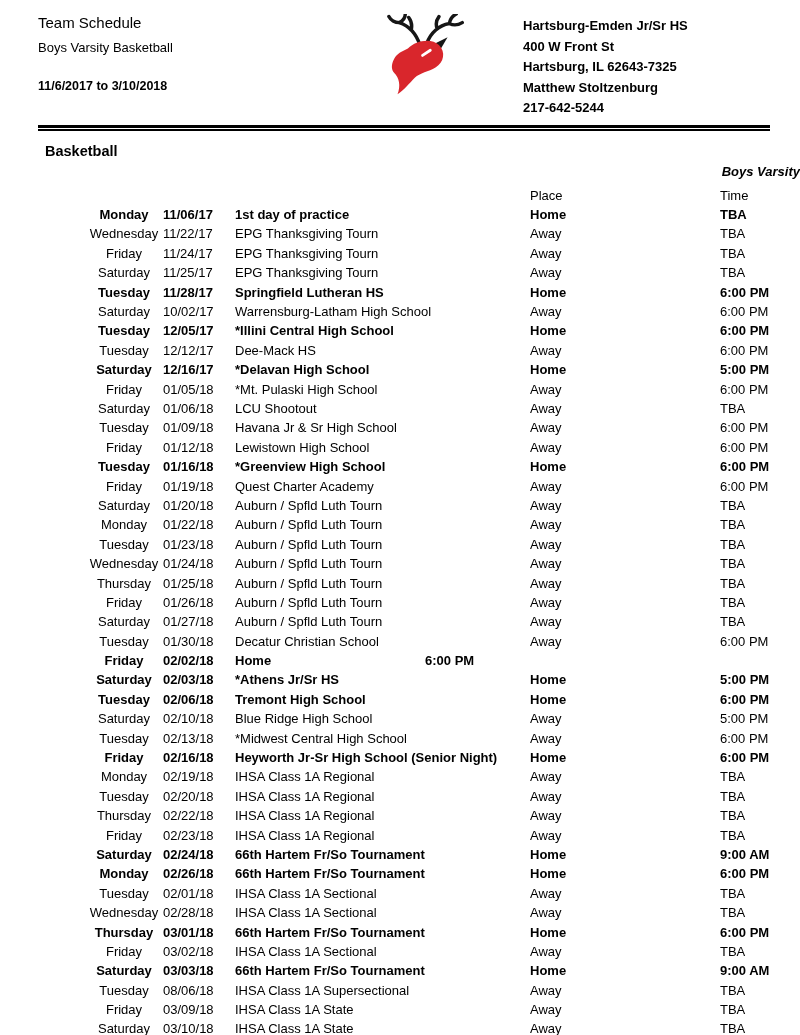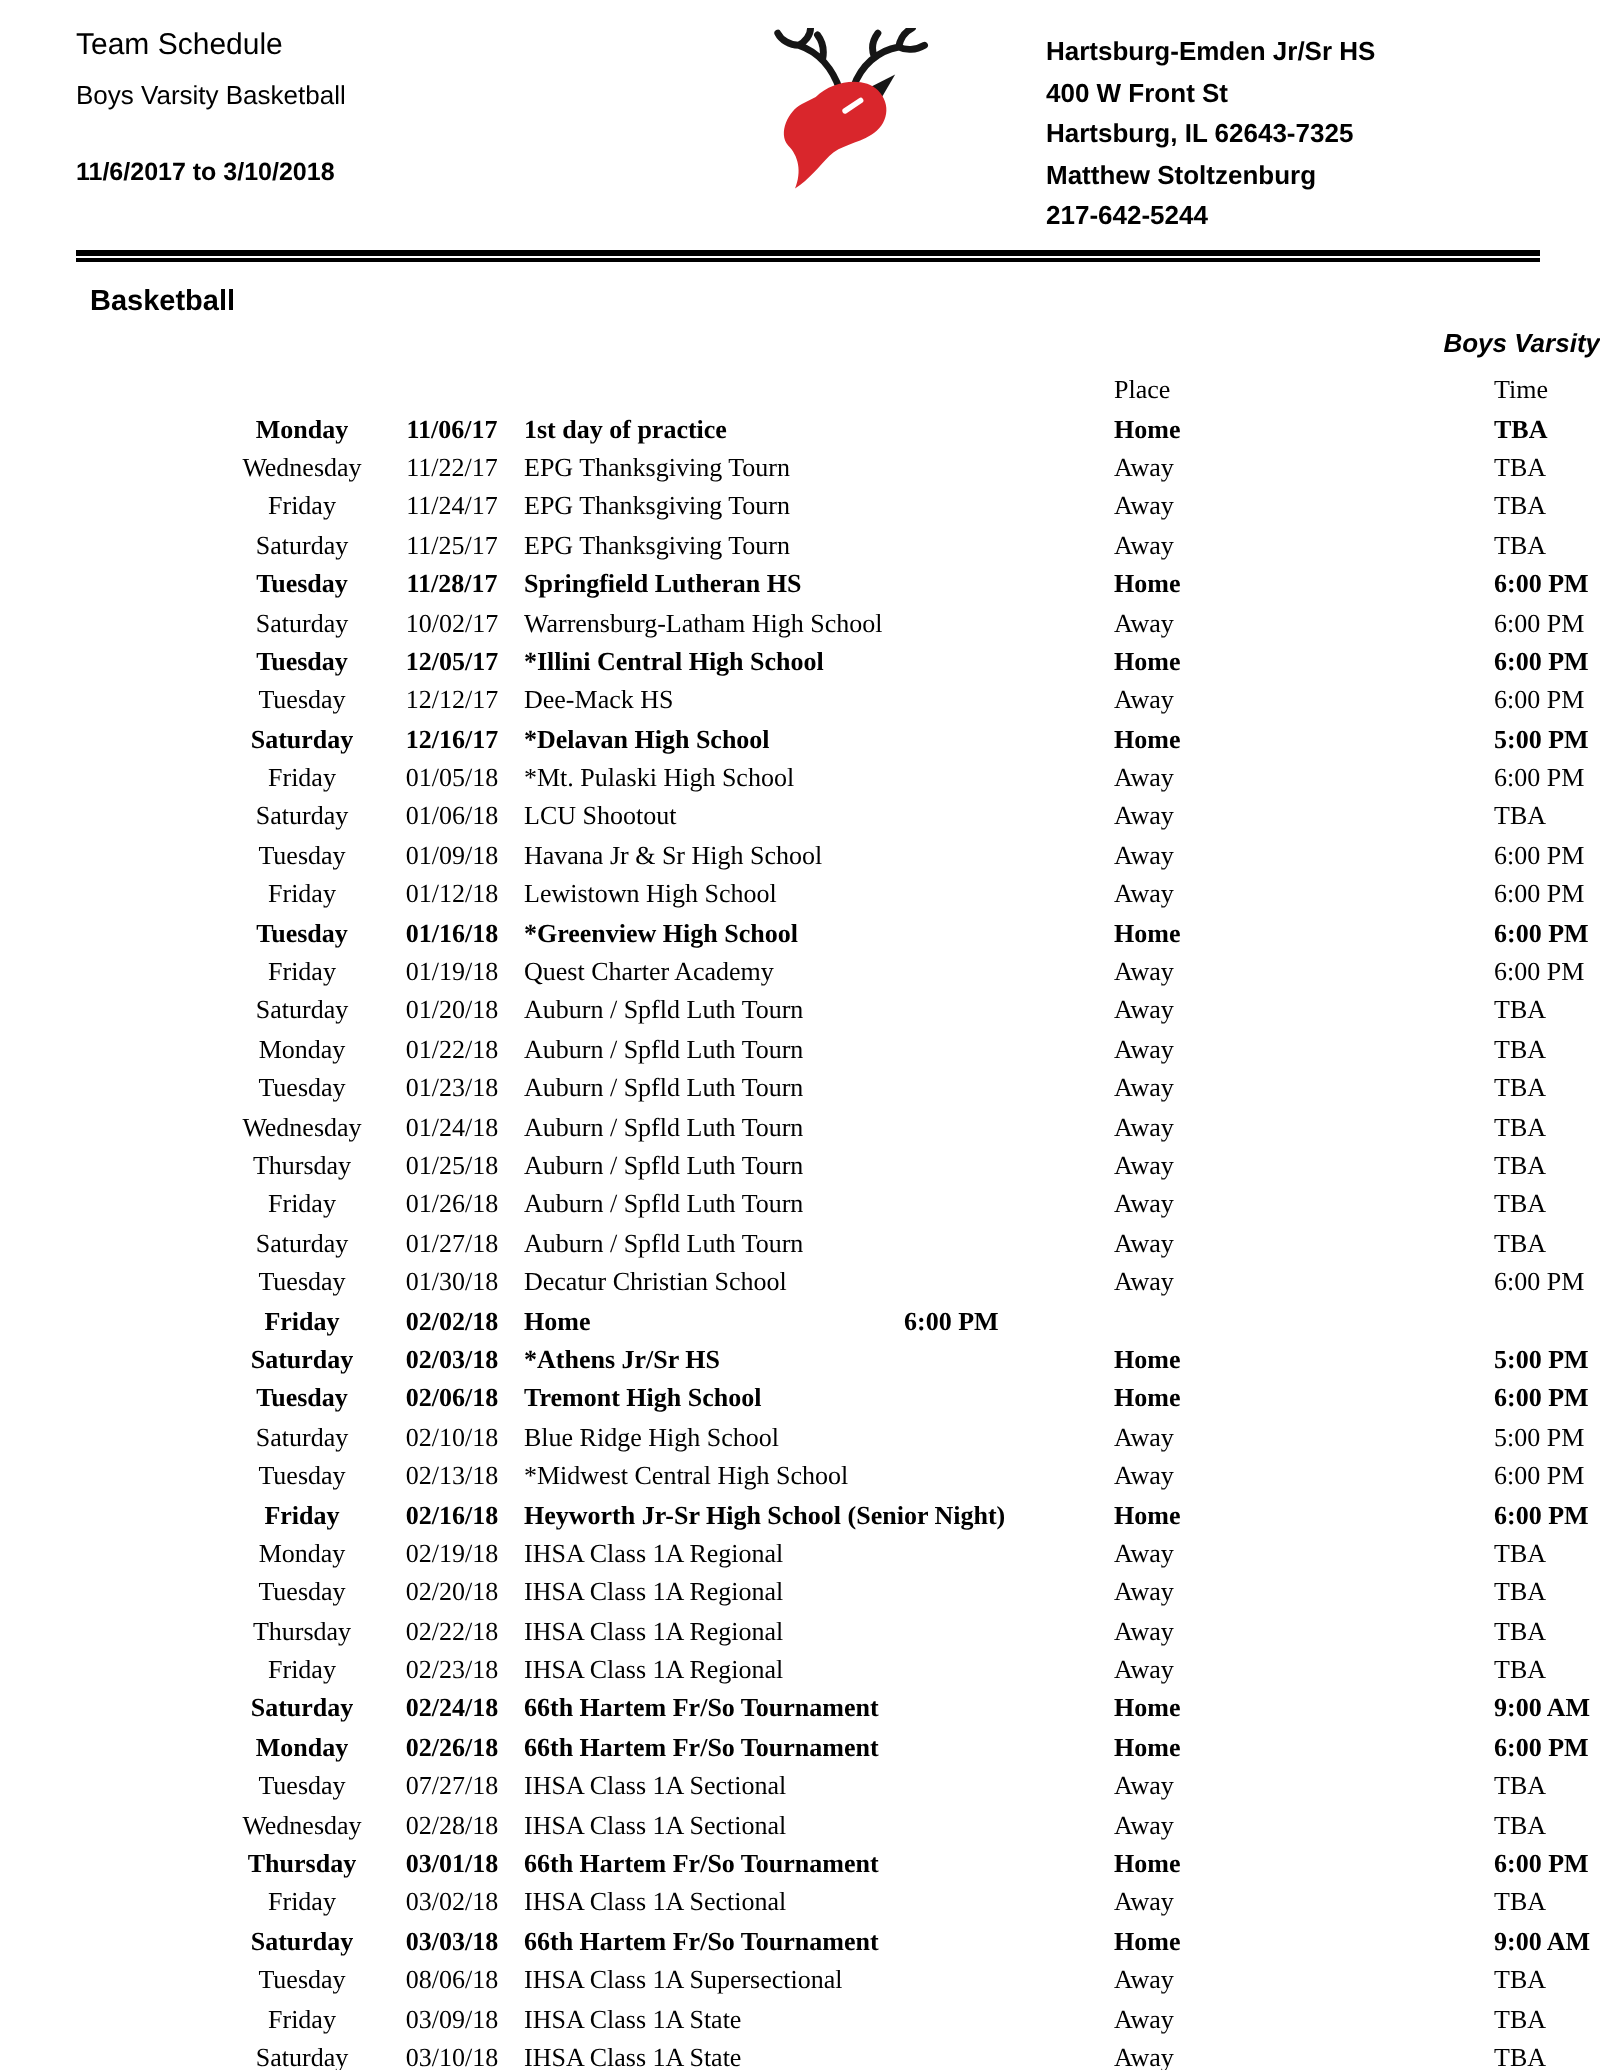--- a/index.html
+++ b/index.html
@@ -27,24 +27,24 @@
     border-top:3px solid #000;
     border-bottom:2px solid #000;
   }
 
   
   .sport-heading { margin:12px 0 0 45px; font-size:14.5px; font-weight:bold; }
   .team-heading  { margin:5px 0 0 88px; font-size:13px; font-weight:bold; font-style:italic;text-align:right; }
 
   
   .schedule { margin-top:7px; }
-  .trow { display:flex; height:19.4px; align-items:center; font-size:13px; padding-left:112px;font-family:Liberation Serif, serif; }
+  .trow { display:flex; height:19.4px; align-items:center; font-size:13px; padding-left:85px; }
   .trow.bold { font-weight:bold; }
   .c-day   { width:78px;  flex:0 0 78px;text-align:center; }
-  .c-date  { width:72px;  flex:0 0 72px;text-align:center; }
+  .c-date  { width:72px;  flex:0 0 72px; }
   .c-event { width:295px; flex:0 0 295px; white-space:nowrap; overflow:hidden; }
   .c-place { width:190px; flex:0 0 190px; }
   .c-time  { width:80px;  flex:0 0 80px; }
 </style>
 </head>
 <body>
 
 <div class="page">
 
   <div class="header">
@@ -330,21 +330,21 @@
         </div>
         <div class="trow bold">
           <span class="c-day">Monday</span>
           <span class="c-date">02/26/18</span>
           <span class="c-event">66th Hartem Fr/So Tournament</span>
           <span class="c-place">Home</span>
           <span class="c-time">6:00 PM</span>
         </div>
         <div class="trow">
           <span class="c-day">Tuesday</span>
-          <span class="c-date">07/27/18</span>
+          <span class="c-date">02/01/18</span>
           <span class="c-event">IHSA Class 1A Sectional</span>
           <span class="c-place">Away</span>
           <span class="c-time">TBA</span>
         </div>
         <div class="trow">
           <span class="c-day">Wednesday</span>
           <span class="c-date">02/28/18</span>
           <span class="c-event">IHSA Class 1A Sectional</span>
           <span class="c-place">Away</span>
           <span class="c-time">TBA</span>

